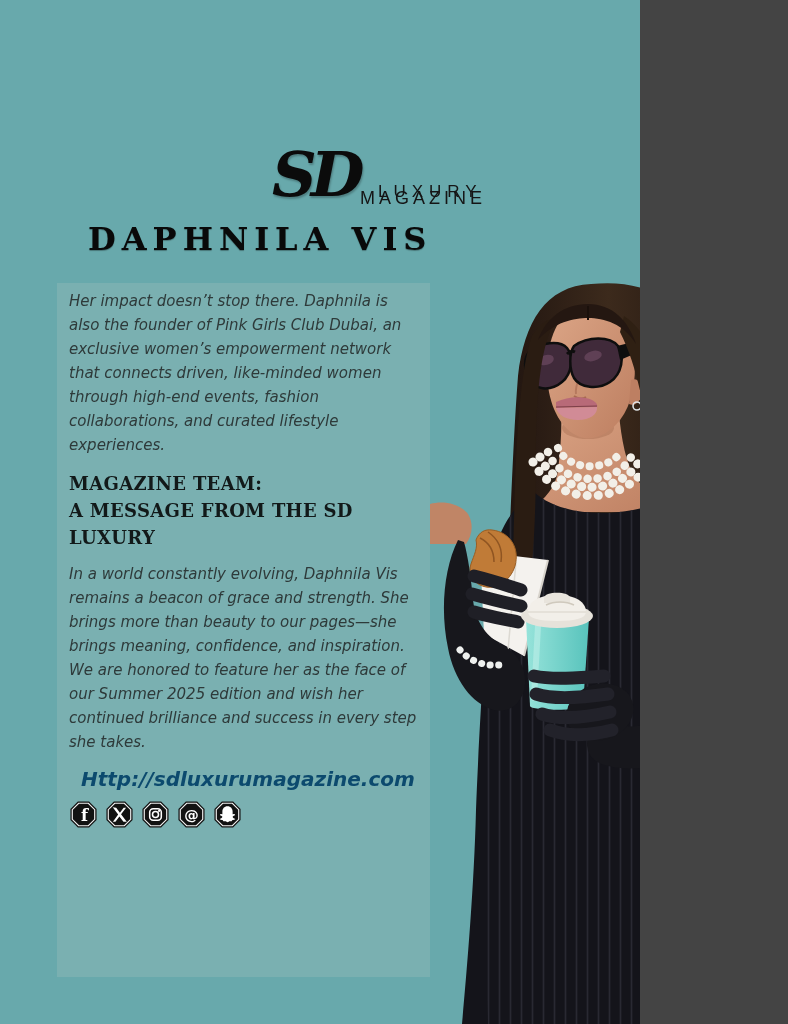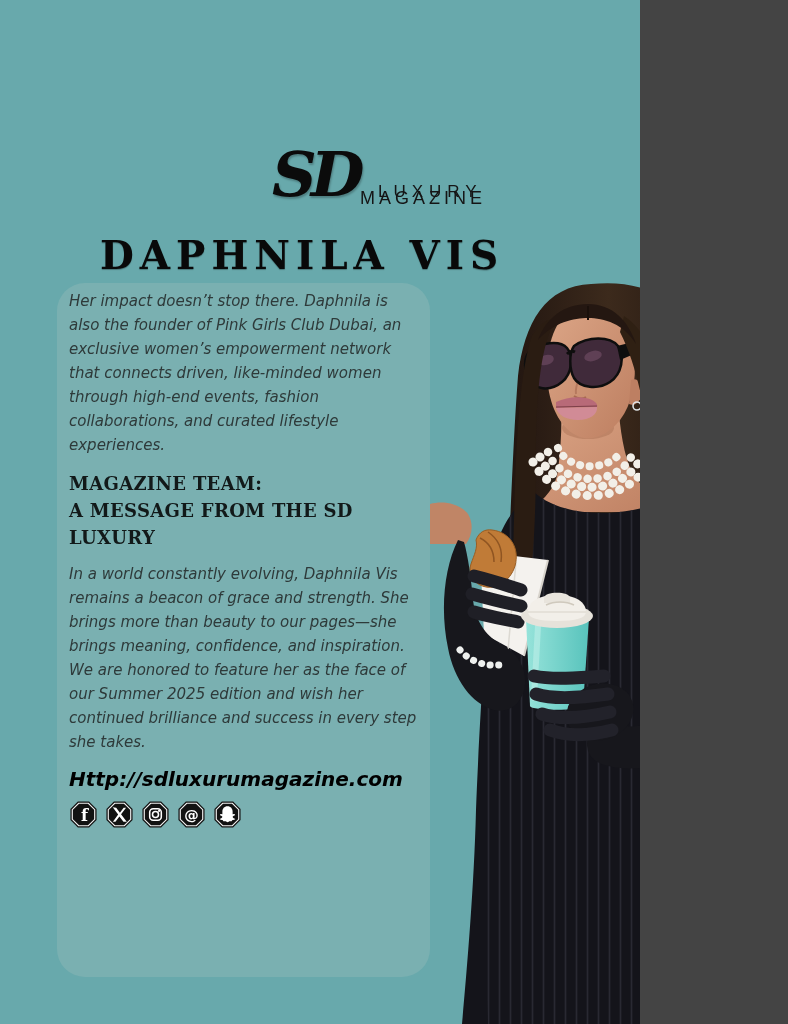--- a/index.html
+++ b/index.html
@@ -20,43 +20,43 @@
     font-family:"Liberation Sans",sans-serif;font-size:17px;color:#151515;
     letter-spacing:6px;
   }
   .brand-word2{
     position:absolute;left:360px;top:188px;
     font-family:"Liberation Sans",sans-serif;font-size:18px;color:#151515;
     letter-spacing:4px;
   }
   
   .page-title{
-    position:absolute;left:84px;top:216px;margin:16px;
+    position:absolute;left:84px;top:216px;margin:4px;
     font-family:"DejaVu Serif",serif;font-weight:700;
-    font-size:39px;letter-spacing:6px;color:#090909;
+    font-size:32px;letter-spacing:6px;color:#090909;
     text-shadow:0 1px 1px rgba(0,0,0,0.3);
   }
   
   .panel{
     position:absolute;left:57px;top:283px;width:373px;min-height:694px;
-    background:#7ab0b1;box-sizing:border-box;padding:6px 12px 6px 12px;border-radius:28px;
+    background:#7ab0b1;box-sizing:border-box;padding:6px 12px 6px 12px;
   }
   .panel p{
     margin:0 0 13px 0;
     font-style:italic;font-size:15px;line-height:24px;color:#2e3a3a;
   }
   .panel h2{
     margin:2px 0 11px 0;
     font-family:"DejaVu Serif",serif;font-size:18px;line-height:27px;
     color:#121919;letter-spacing:0.3px;
   }
   .panel h2 span{display:block;}
   .website{
-    margin:4px 0 9px 0;
-    font-style:italic;font-weight:600;font-size:20px;color:#000000;
+    margin:4px 0 9px 12px;
+    font-style:italic;font-weight:600;font-size:20px;color:#0c4a6e;
   }
   .social-row{display:flex;gap:7px;align-items:center;}
   .social-row svg{display:block;}
   
   .photo{position:absolute;left:428px;top:280px;width:360px;height:744px;}
 </style>
 </head>
 <body>
 
 <div class="page">

